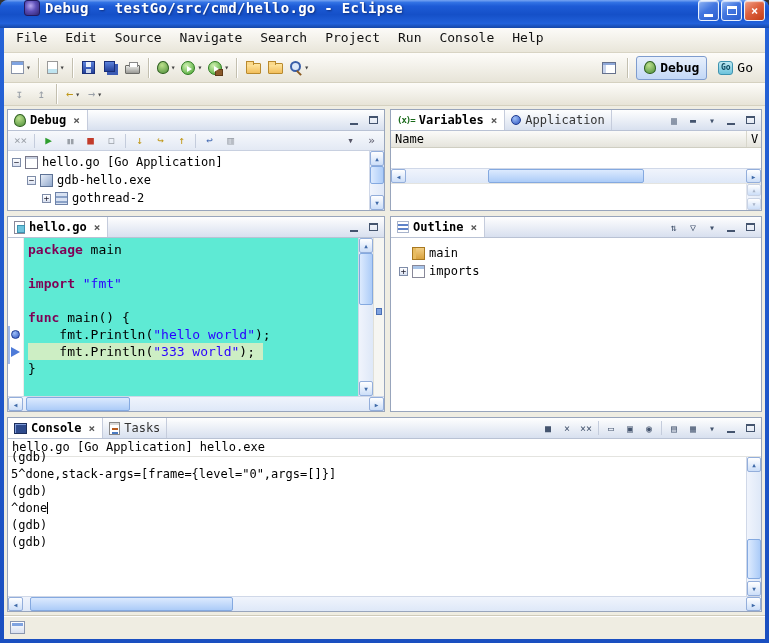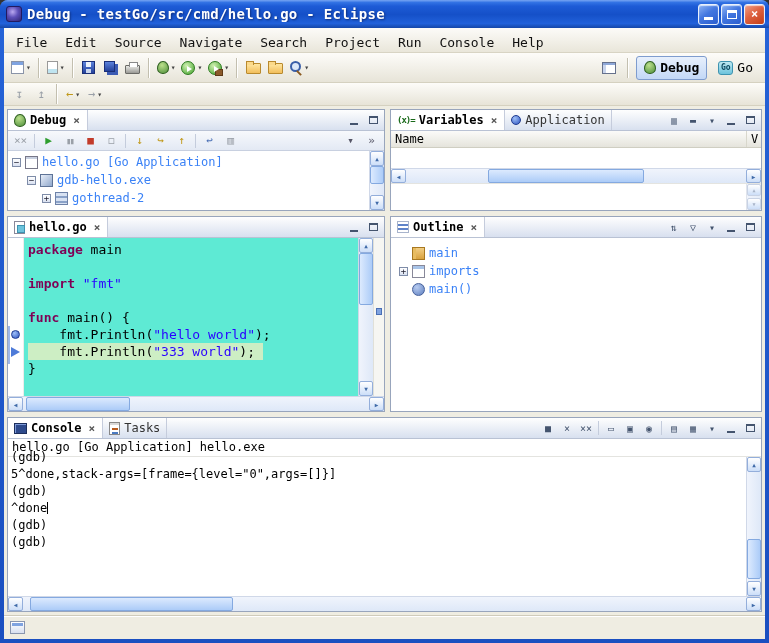--- a/index.html
+++ b/index.html
@@ -1,33 +1,33 @@
 <!DOCTYPE html>
 <html><head>
 <meta charset="utf-8">
 <style>
 *{margin:0;padding:0;box-sizing:border-box}
 html,body{width:769px;height:643px;overflow:hidden;background:#333}
 body{font-family:"DejaVu Sans Mono",monospace}
 .window{width:769px;height:643px;display:flex;flex-direction:column;background:linear-gradient(180deg,#2563D8,#1A4FC0);border-radius:8px 8px 0 0}
 
-.titlebar{height:28px;flex:0 0 28px;display:flex;align-items:center;gap:5px;padding:0 4px 0 6px;border-radius:8px 8px 0 0;
+.titlebar{height:28px;flex:0 0 28px;display:flex;align-items:flex-start;gap:5px;padding:0 4px 0 24px;border-radius:8px 8px 0 0;
  background:linear-gradient(180deg,#77A5F2 0%,#3272E4 9%,#1D5BD6 22%,#1550C8 52%,#2161DA 84%,#1547A8 100%)}
 .app-icon{width:16px;height:16px;flex:0 0 16px;border-radius:3px;border:1px solid #221A60;
  background:radial-gradient(circle at 40% 35%,#B9A8F0 0%,#5D4FB8 45%,#2E2470 100%)}
 .title-text{color:#fff;font-weight:bold;font-size:14px;letter-spacing:.3px;text-shadow:1px 1px 2px #10307E;flex:1;white-space:nowrap;overflow:hidden}
 .tb-btns{display:flex;gap:2px}
 .tb-btn{width:21px;height:21px;border-radius:3px;border:1px solid #E8F0FC;color:#fff;font-size:12px;font-weight:bold;display:flex;align-items:center;justify-content:center;
  background:linear-gradient(145deg,#8FB4F4 0%,#4377E0 45%,#2B5ECF 100%);box-shadow:inset 0 1px 1px rgba(255,255,255,.7)}
 .tb-btn.close{background:linear-gradient(145deg,#F0A088 0%,#DE6240 45%,#C33D16 100%)}
 .gl-min{width:9px;height:3px;background:#fff;margin-top:9px}
 .gl-max{width:10px;height:9px;border:1px solid #fff;border-top:3px solid #fff}
 
 .client{flex:1;margin:0 4px 4px;background:#EFEDE2;display:flex;flex-direction:column;min-height:0}
-.menubar{height:25px;flex:0 0 25px;display:flex;align-items:flex-end;gap:2px;padding:0 4px;font-size:13px;
+.menubar{height:25px;flex:0 0 25px;display:flex;align-items:flex-start;gap:2px;padding:0 4px;font-size:13px;
  background:linear-gradient(180deg,#FCFBF8,#E9E6DA);border-bottom:1px solid #D8D4C4}
 .menu-item{padding:2px 8px;color:#111;white-space:nowrap}
 .toolbar{display:flex;align-items:center;background:linear-gradient(180deg,#FDFCF9,#E7E4D8);border-bottom:1px solid #D5D1C0;padding:0 4px}
 .toolbar.row1{height:30px;flex:0 0 30px}
 .toolbar.row2{height:23px;flex:0 0 23px}
 .tsep{width:2px;height:20px;margin:0 4px;border-left:1px solid #C3BFAF;border-right:1px solid #FFF}
 .tbtn{min-width:22px;height:24px;display:flex;align-items:center;justify-content:center;gap:2px;border:1px solid transparent;border-radius:2px;padding:0 2px}
 .dd{font-size:8px;color:#444}
 .gl{font-size:12px;line-height:1}
 .c-red{color:#C23B2A}.c-green{color:#2E9E2E}.c-yellow{color:#C09818}.c-gray{color:#9AA0A8}.c-blue{color:#4A6FB5}.c-dark{color:#556}
@@ -72,21 +72,21 @@
 .vtb{width:19px;height:17px;display:flex;align-items:center;justify-content:center;font-size:11px}
 .vtb.sm{font-size:9px;letter-spacing:-2px}
 .vsep{width:1px;height:14px;background:#C4CCDC;margin:0 2px}
 
 .vbody{flex:1;display:flex;min-height:0}
 .tree{flex:1;min-width:0;background:#fff;overflow:hidden;font-size:12px;padding-top:2px}
 .trow{height:18px;display:flex;align-items:center;gap:4px;white-space:nowrap}
 .exp{width:9px;height:9px;flex:0 0 9px;border:1px solid #7E8CA8;background:linear-gradient(180deg,#FFF,#D8E0F0);font-size:9px;line-height:7px;color:#223;display:flex;align-items:center;justify-content:center}
 .expspacer{width:9px;flex:0 0 9px}
 .ti{width:13px;height:13px;flex:0 0 13px}
-.tl{color:#3b82f6}
+.tl{color:#000000}
 .ti-launch{background:#FFF;border:1px solid #778;box-shadow:inset 0 2px 0 #C8D0E0}
 .ti-process{background:linear-gradient(135deg,#E8EEF8,#90A8CC);border:1px solid #5E7396}
 .ti-thread{background:repeating-linear-gradient(180deg,#D8E2F2 0 3px,#8BA2C8 3px 5px);border:1px solid #6E82A8}
 .ti-package{background:linear-gradient(180deg,#F2CE84,#D9A23E);border:1px solid #A87820;box-shadow:inset 3px 0 0 #E8BC60}
 .ti-imports{background:#FFF;border:1px solid #889;box-shadow:inset 0 3px 0 #A8C4E8}
 .ti-function{border-radius:50%;background:radial-gradient(circle at 35% 30%,#B8CCF0,#5E7FC0);border:1px solid #46609A}
 
 .vsb{width:15px;flex:0 0 15px;display:flex;flex-direction:column;background:linear-gradient(90deg,#F0F4FC,#DEE8F8);border-left:1px solid #D0D8E8}
 .hsb{height:15px;flex:0 0 15px;display:flex;background:linear-gradient(180deg,#F0F4FC,#DEE8F8);border-top:1px solid #D0D8E8}
 .sbtn{display:flex;align-items:center;justify-content:center;font-size:6px;color:#3F6AA8;background:linear-gradient(180deg,#FFFFFF,#CCDEF8);border:1px solid #93AEDB;border-radius:2px}
@@ -441,25 +441,20 @@
               <div class="trow" style="padding-left: 8px;">
                 <span class="expspacer"></span>
                 <span class="ti ti-package"></span>
                 <span class="tl">main</span>
               </div>
               <div class="trow" style="padding-left: 8px;">
                 <span class="exp">+</span>
                 <span class="ti ti-imports"></span>
                 <span class="tl">imports</span>
               </div>
-              <div class="trow" style="padding-left: 8px;">
-                <span class="expspacer"></span>
-                <span class="ti ti-function"></span>
-                <span class="tl">main()</span>
-              </div>
             </div>
         </div>
       </div>
 
       <div class="view console">
         <div class="vheader">
           <div class="tab active">
             <span class="ic-consoletab"></span>
             <span>Console</span>
             <span class="tclose">×</span>

